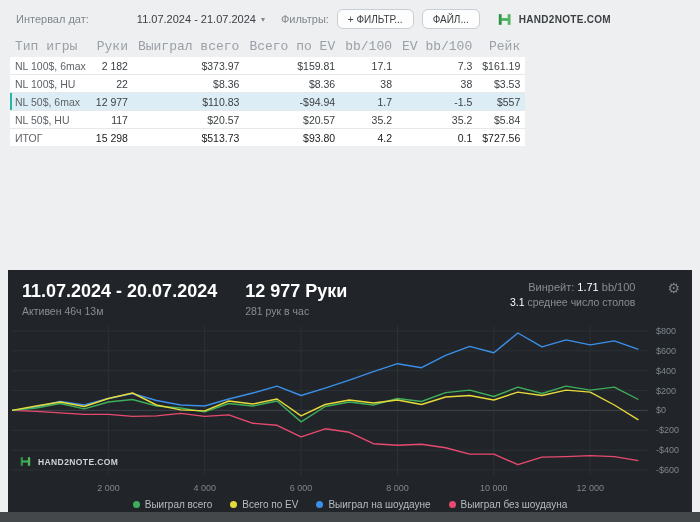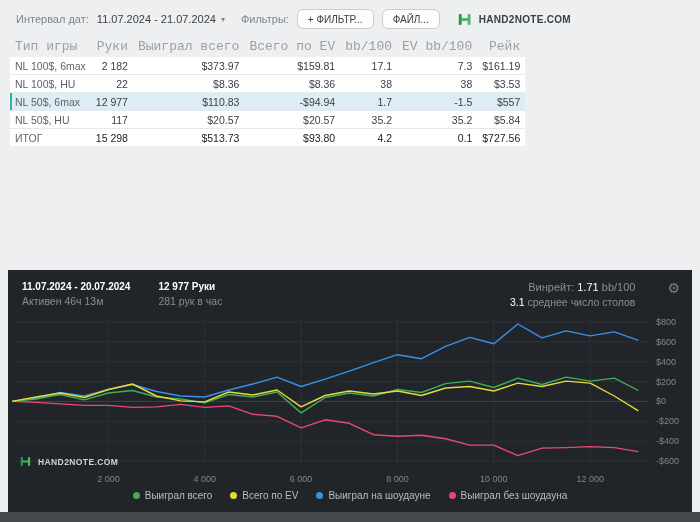--- a/index.html
+++ b/index.html
@@ -4,21 +4,21 @@
 <style>
   * { box-sizing: border-box; }
   html,body { margin:0; padding:0; }
   body { font-family:"Liberation Sans", sans-serif; }
   .page { position:relative; width:700px; height:522px; background:#edeff1; overflow:hidden; }
 
   
   .toolbar { position:absolute; top:8px; left:16px; right:10px; height:22px;
              display:flex; align-items:center; gap:8px; font-size:11px; }
   .tb-label { color:#80868b; }
-  .date-dropdown { display:flex; align-items:center; gap:5px; color:#3c4043; cursor:pointer; }
+  .date-dropdown { display:flex; align-items:center; gap:5px; color:#3c4043; cursor:pointer;margin-left:40px; }
   .caret { font-size:8px; color:#888; }
   .btn { background:#fdfdfd; border:1px solid #c9ced4; border-radius:6px; height:20px;
          padding:0 10px; font-size:10px; color:#3c4043; display:flex; align-items:center; cursor:pointer; }
   .brand { display:flex; align-items:center; gap:5px; margin-left:10px; }
   .brand-text { font-size:10px; font-weight:bold; color:#3c4043; letter-spacing:.3px; }
 
   
   .stats-table { position:absolute; top:36px; left:10px; border-collapse:collapse; font-size:10.5px; }
   .stats-table th { color:#9aa0a6; font-size:13px; font-weight:normal; padding:3px 5px;
                     text-align:right; white-space:nowrap; cursor:pointer;font-family:Liberation Mono, monospace; }
@@ -36,21 +36,21 @@
   .pos { color:var(--positive,#2f9e53); }
   .neg { color:var(--negative,#e04f4f); }
   tr.selected td { background:#dcedf5; }
   tr.selected td:first-child { box-shadow:inset 2px 0 0 #2bb3a3;margin-left:28px; }
   tr.total td { font-weight:normal; border-bottom:none; color:#202124; }
 
   
   .panel { position:absolute; top:270px; left:8px; width:684px; height:242px;
            background:#212529; color:#e8eaed; }
   .panel-header { display:flex; align-items:flex-start; padding:11px 12px 4px 14px; gap:28px; }
-  .ph-primary { font-size:10px; font-weight:bold; color:#fff; margin-bottom:3px; white-space:nowrap; }
+  .ph-primary { font-size:18px; font-weight:bold; color:#fff; margin-bottom:3px; white-space:nowrap; }
   .ph-secondary { font-size:10.5px; color:#878e95; white-space:nowrap; }
   .won-value { color:var(--positive,#3fae5a); font-weight:bold; }
   .ev-value { color:#e05c5c; }
   .ph-right { margin-left:auto; text-align:right; }
   .ph-right .ph-primary { font-weight:normal; font-size:11px; color:#878e95; }
   .white { color:#fff;text-align:center; }
   .gear { color:#7b828a; font-size:14px; line-height:14px; margin-left:4px; cursor:pointer; }
 
   .chart-svg { display:block; margin-top:2px; }
   .ylab, .xlab { fill:#7e868d; font-size:9px; font-family:"Liberation Sans", sans-serif; }

